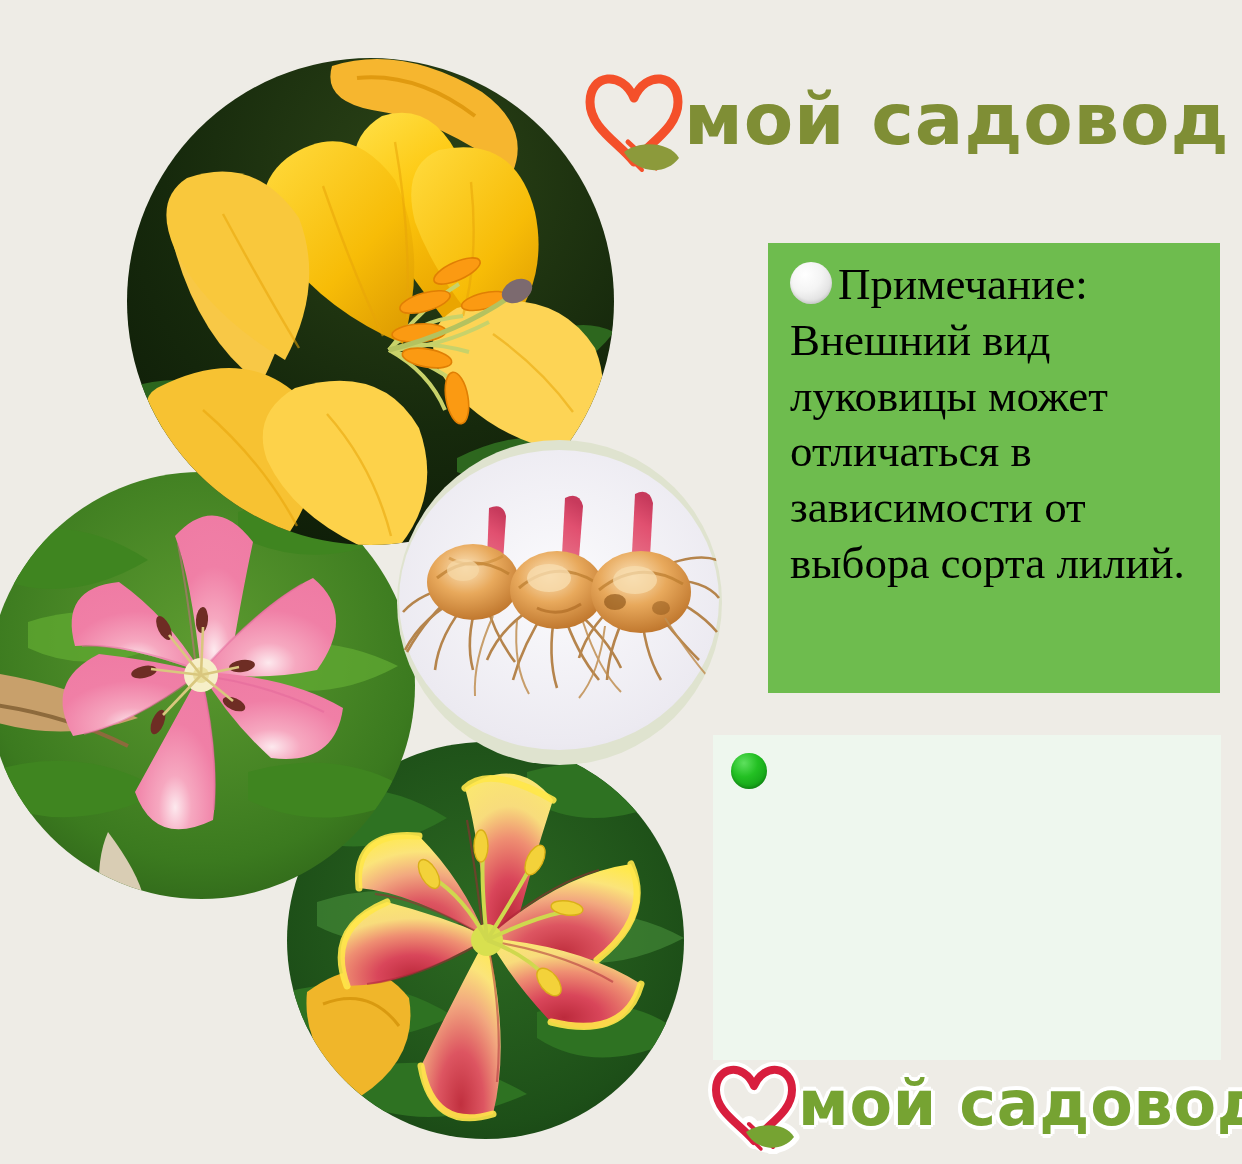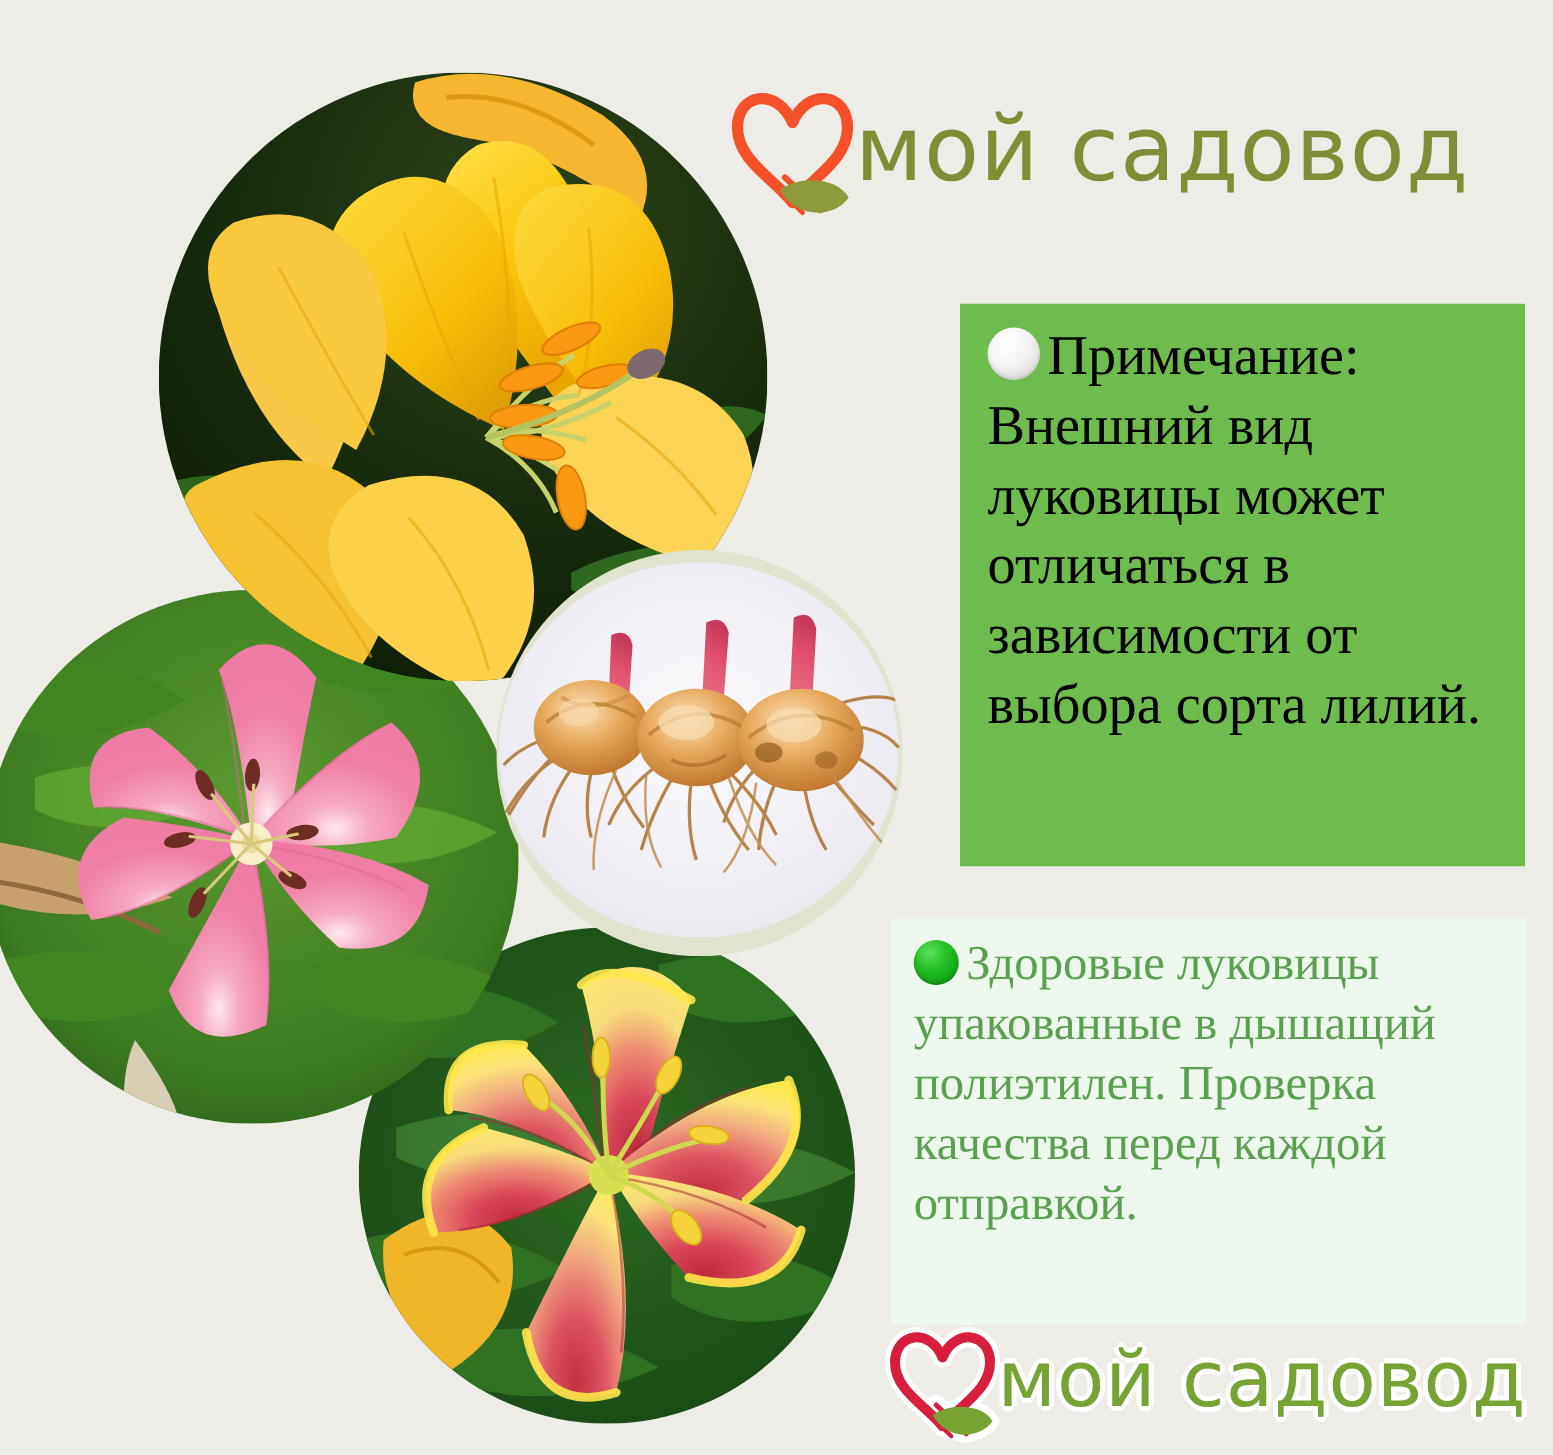--- a/index.html
+++ b/index.html
@@ -39,21 +39,21 @@
   .logo { position: absolute; display: flex; align-items: center; }
   #logo-header { left: 578px; top: 58px; z-index: 6; }
   #logo-footer { left: 706px; top: 1052px; z-index: 12; }
 
   .logo-mark { position: relative; display: block; flex: 0 0 auto; }
   #logo-header .logo-mark { width: 112px; height: 118px; }
   #logo-footer .logo-mark { width: 96px; height: 102px; }
 
   .logo-word {
     font-family: "DejaVu Sans", sans-serif;
-    font-weight: 400;
+    font-weight: 700;
     letter-spacing: .012em;
     white-space: nowrap;
     line-height: 1;
   }
   #logo-header .logo-word {
     font-size: 72px;
     color: #7f8e35;
     margin-left: -6px;
     margin-top: 4px;
   }
@@ -461,21 +461,21 @@
 
   <div class="callout" id="note-box">
     <p>
       <span class="bullet-dot bullet-white"></span><span>Примечание:</span>
       <span>Внешний вид луковицы может отличаться в зависимости от выбора сорта лилий.</span>
     </p>
   </div>
 
   <div class="callout" id="quality-box">
     <p>
-      <span class="bullet-dot bullet-green"></span><span>Здоровые луковицы упакованные в дышащий полиэтилен. Проверка качества перед каждой отправкой.</span>
+      <span class="bullet-dot bullet-green"></span>
     </p>
   </div>
 
   <div class="logo" id="logo-footer">
     <span class="logo-mark">
       <svg viewBox="0 0 96 102" aria-hidden="true">
         <g stroke="#ffffff" stroke-width="16" stroke-linecap="round" stroke-linejoin="round" fill="none">
           <path d="M48 34 C38 10 10 14 10 38 C10 60 34 72 48 89 C62 72 86 60 86 38 C86 14 58 10 48 34 Z"></path>
           <path d="M43 72 L67 95"></path>
         </g>

